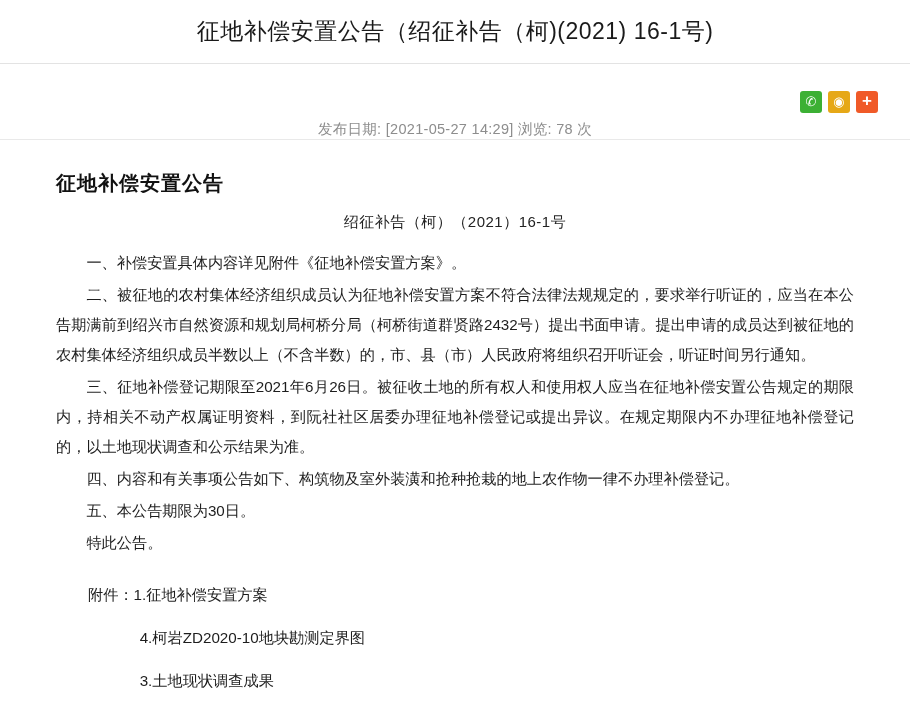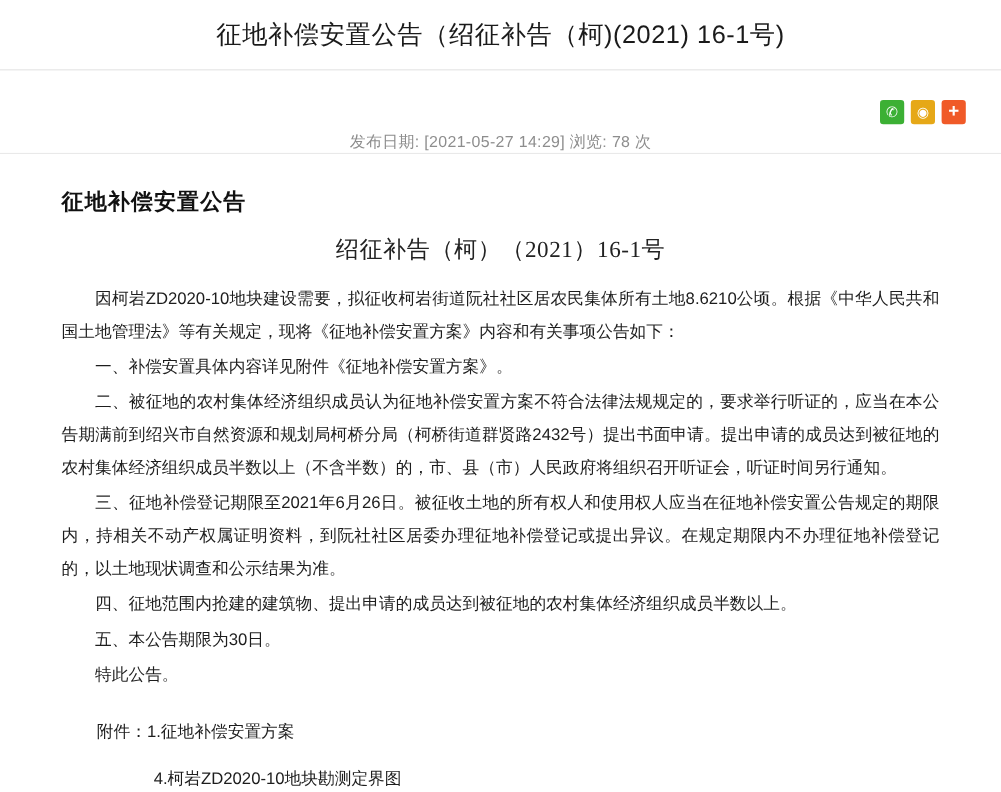--- a/index.html
+++ b/index.html
@@ -82,25 +82,24 @@
   .doc-title {
     text-align: left;
     font-size: 20px;
     font-weight: bold;
     color: #111;
     margin: 4px 0 16px 0;
     letter-spacing: 1px;
   }
   .doc-subtitle {
     text-align: center;
-    font-size: 21px;
+    font-size: 15px;
     color: #222;
     margin-bottom: 16px;
     letter-spacing: 0.5px;
-    font-family: Liberation Serif, serif;
   }
   .para {
     font-size: 15.2px;
     line-height: 30px;
     color: #1d1d1d;
     text-align: justify;
     text-indent: 2em;
     margin: 0 0 2px 0;
   }
   .attach-block {
@@ -138,25 +137,24 @@
       <div class="share-icon icon-more">
         <span class="plus">+</span>
       </div>
     </div>
   </div>
 
   <div class="doc-body">
     <div class="doc-title">征地补偿安置公告</div>
     <div class="doc-subtitle">绍征补告（柯）（2021）16-1号</div>
 
-    <p class="para">因柯岩ZD2020-10地块建设需要，拟征收柯岩街道阮社社区居农民集体所有土地8.6210公顷。根据《中华人民共和国土地管理法》等有关规定，现将《征地补偿安置方案》内容和有关事项公告如下：</p>
     <p class="para">一、补偿安置具体内容详见附件《征地补偿安置方案》。</p>
     <p class="para">二、被征地的农村集体经济组织成员认为征地补偿安置方案不符合法律法规规定的，要求举行听证的，应当在本公告期满前到绍兴市自然资源和规划局柯桥分局（柯桥街道群贤路2432号）提出书面申请。提出申请的成员达到被征地的农村集体经济组织成员半数以上（不含半数）的，市、县（市）人民政府将组织召开听证会，听证时间另行通知。</p>
     <p class="para">三、征地补偿登记期限至2021年6月26日。被征收土地的所有权人和使用权人应当在征地补偿安置公告规定的期限内，持相关不动产权属证明资料，到阮社社区居委办理征地补偿登记或提出异议。在规定期限内不办理征地补偿登记的，以土地现状调查和公示结果为准。</p>
-    <p class="para">四、征地范围内抢建的建筑物、提出申请的成员达到被征地的农村集体经济组织成员半数以上。</p>
+    <p class="para">四、内容和有关事项公告如下、构筑物及室外装潢和抢种抢栽的地上农作物一律不办理补偿登记。</p>
     <p class="para">五、本公告期限为30日。</p>
     <p class="para">特此公告。</p>
 
     <div class="attach-block">
       <div class="attach-line">附件：1.征地补偿安置方案</div>
       <div class="attach-line indent">4.柯岩ZD2020-10地块勘测定界图</div>
       <div class="attach-line indent">3.土地现状调查成果</div>
     </div>
   </div>
 

